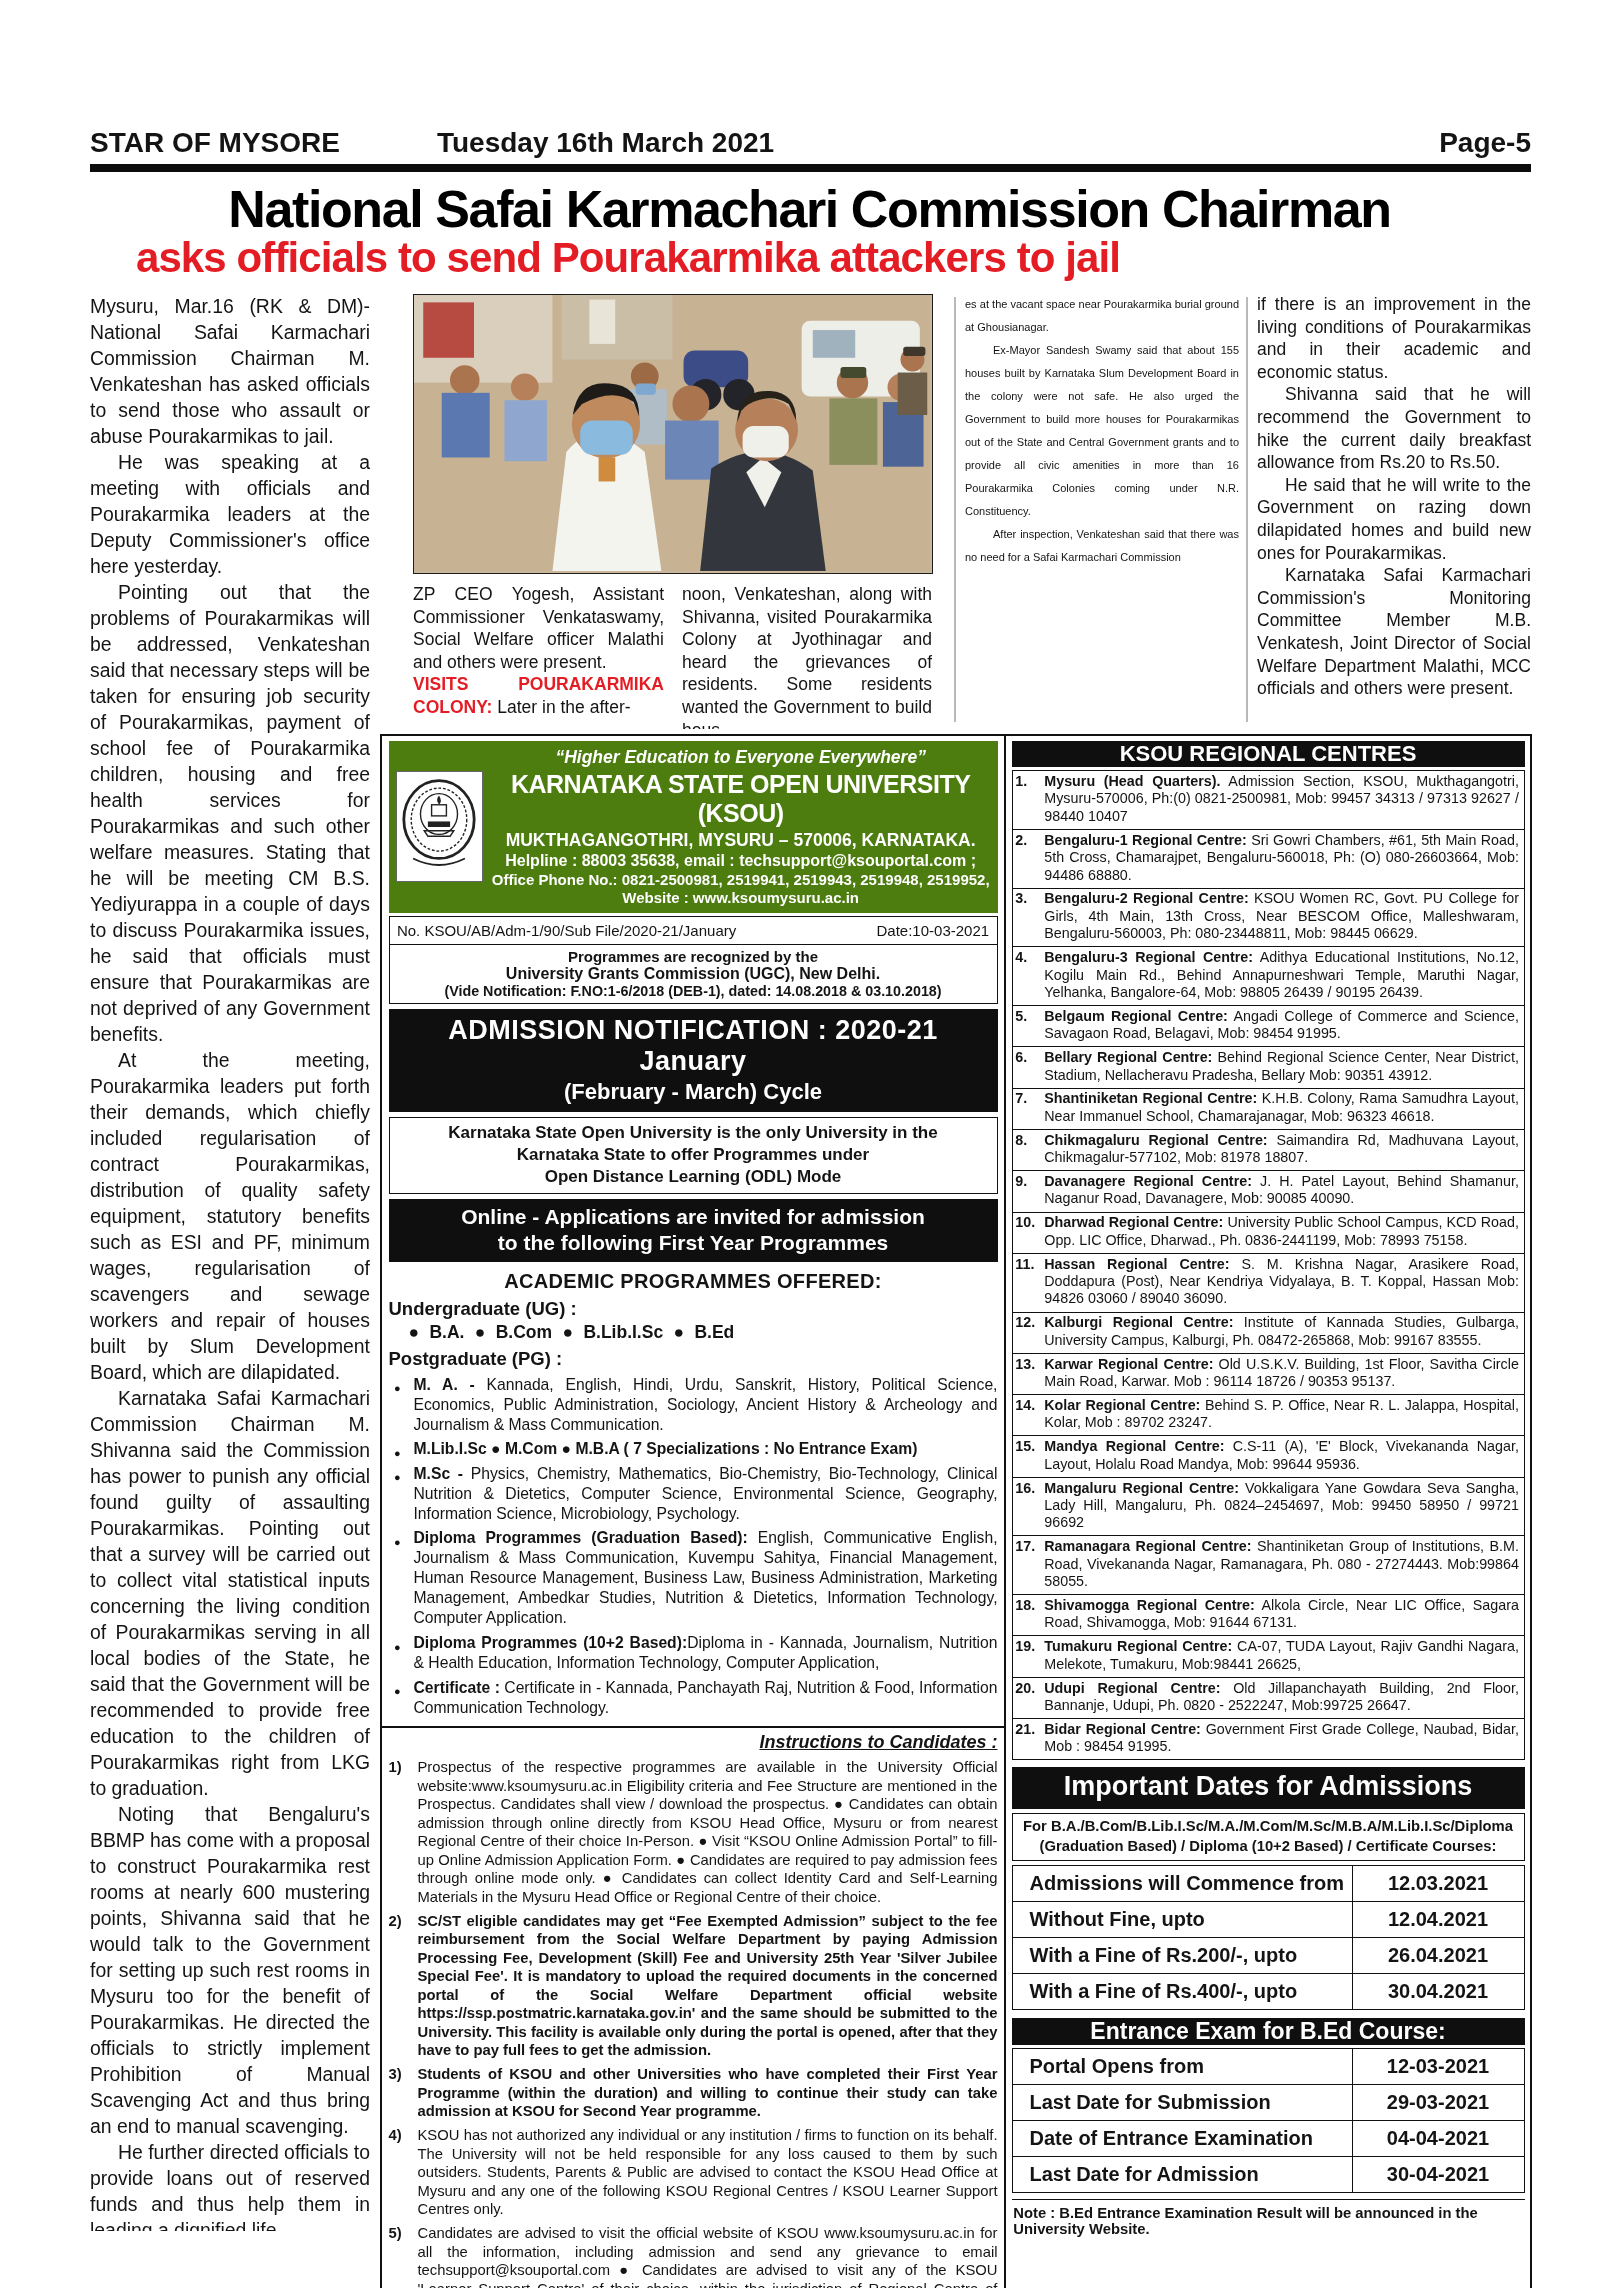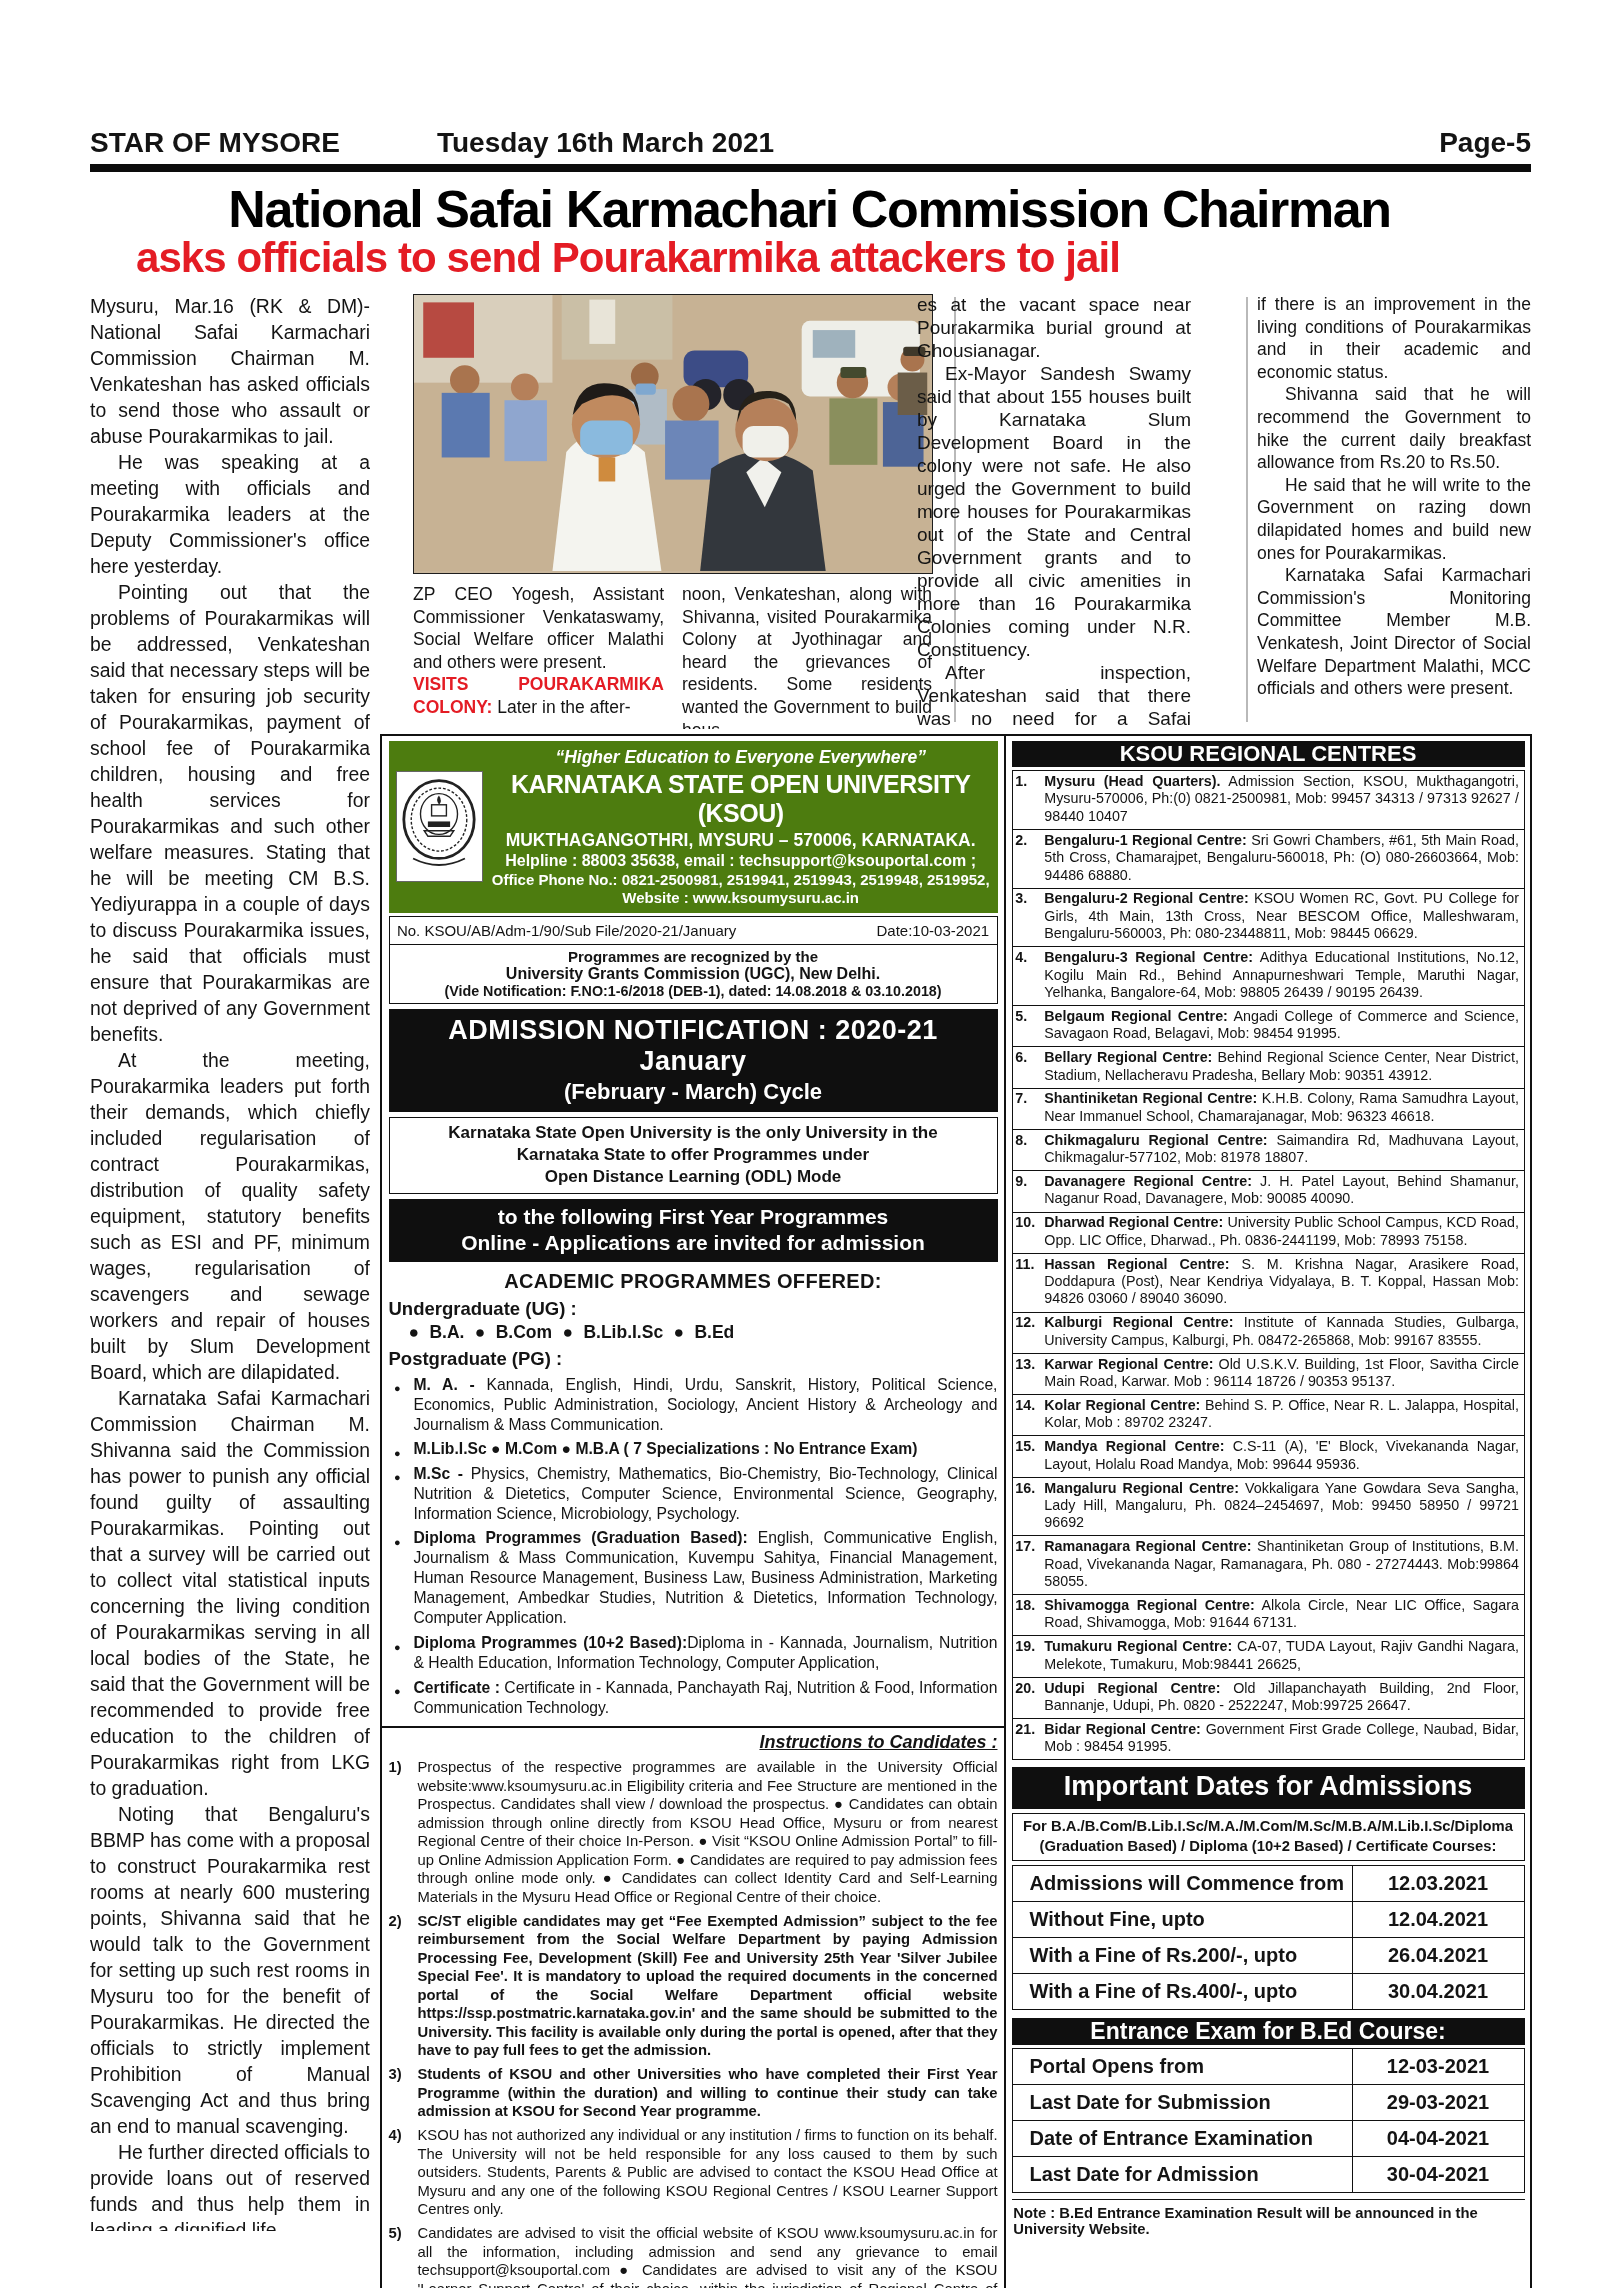--- a/index.html
+++ b/index.html
@@ -17,22 +17,22 @@
   .headline-1{position:absolute;left:88px;top:179px;width:1443px;text-align:center;
               font-size:52px;font-weight:800;color:#000000;letter-spacing:-1.4px;white-space:nowrap;}
   .headline-2{position:absolute;left:88px;top:234px;width:1080px;text-align:center;
               font-size:42px;font-weight:800;color:#e41c24;letter-spacing:-0.9px;white-space:nowrap;}
 
   
   .news{font-size:19.4px;line-height:26px;text-align:justify;}
   .news p{margin:0;text-indent:28px;}
   .cont p:first-of-type{text-indent:0;}
   .col1{position:absolute;left:90px;top:293px;width:280px;height:1938px;overflow:hidden;}
-  .col4{position:absolute;left:917px;top:293px;width:274px;height:432px;overflow:hidden;
-        font-size:19px;line-height:23px;}
+  .col4{position:absolute;left:965px;top:293px;width:274px;height:432px;overflow:hidden;
+        font-size:11px;line-height:23px;}
   .col5{position:absolute;left:1257px;top:293px;width:274px;height:432px;overflow:hidden;
         font-size:17.5px;line-height:22.6px;}
   .vrule{position:absolute;width:1.8px;background:#b9b9b9;}
   .vr1{left:954px;top:297px;height:425px;}
   .vr2{left:1246px;top:297px;height:425px;}
 
   
   .photo-wrap{position:absolute;left:413px;top:294px;width:520px;height:280px;
               border:1.8px solid #1d1d1d;box-sizing:border-box;overflow:hidden;background:#c9b69b;}
   .cap{font-size:17.5px;line-height:22.6px;text-align:justify;overflow:hidden;}
@@ -244,22 +244,22 @@
         <div class="l2">(February - March) Cycle</div>
       </div>
 
       <div class="only-box">
         <div>Karnataka State Open University is the only University in the</div>
         <div>Karnataka State to offer Programmes under</div>
         <div>Open Distance Learning (ODL) Mode</div>
       </div>
 
       <div class="bar bar-online">
+        <div>Online - Applications are invited for admission</div>
         <div>to the following First Year Programmes</div>
-        <div>Online - Applications are invited for admission</div>
       </div>
 
       <div class="acad-title">ACADEMIC PROGRAMMES OFFERED:</div>
       <div class="group-head">Undergraduate (UG) :</div>
       <div class="ug-items">● B.A.  ● B.Com  ● B.Lib.I.Sc  ● B.Ed</div>
       <div class="group-head">Postgraduate (PG) :</div>
 
       <div>
 
           <div class="pg-item"><b>M. A. - </b><span>Kannada, English, Hindi, Urdu, Sanskrit, History, Political Science, Economics, Public Administration, Sociology, Ancient History &amp; Archeology and Journalism &amp; Mass Communication.</span></div>

